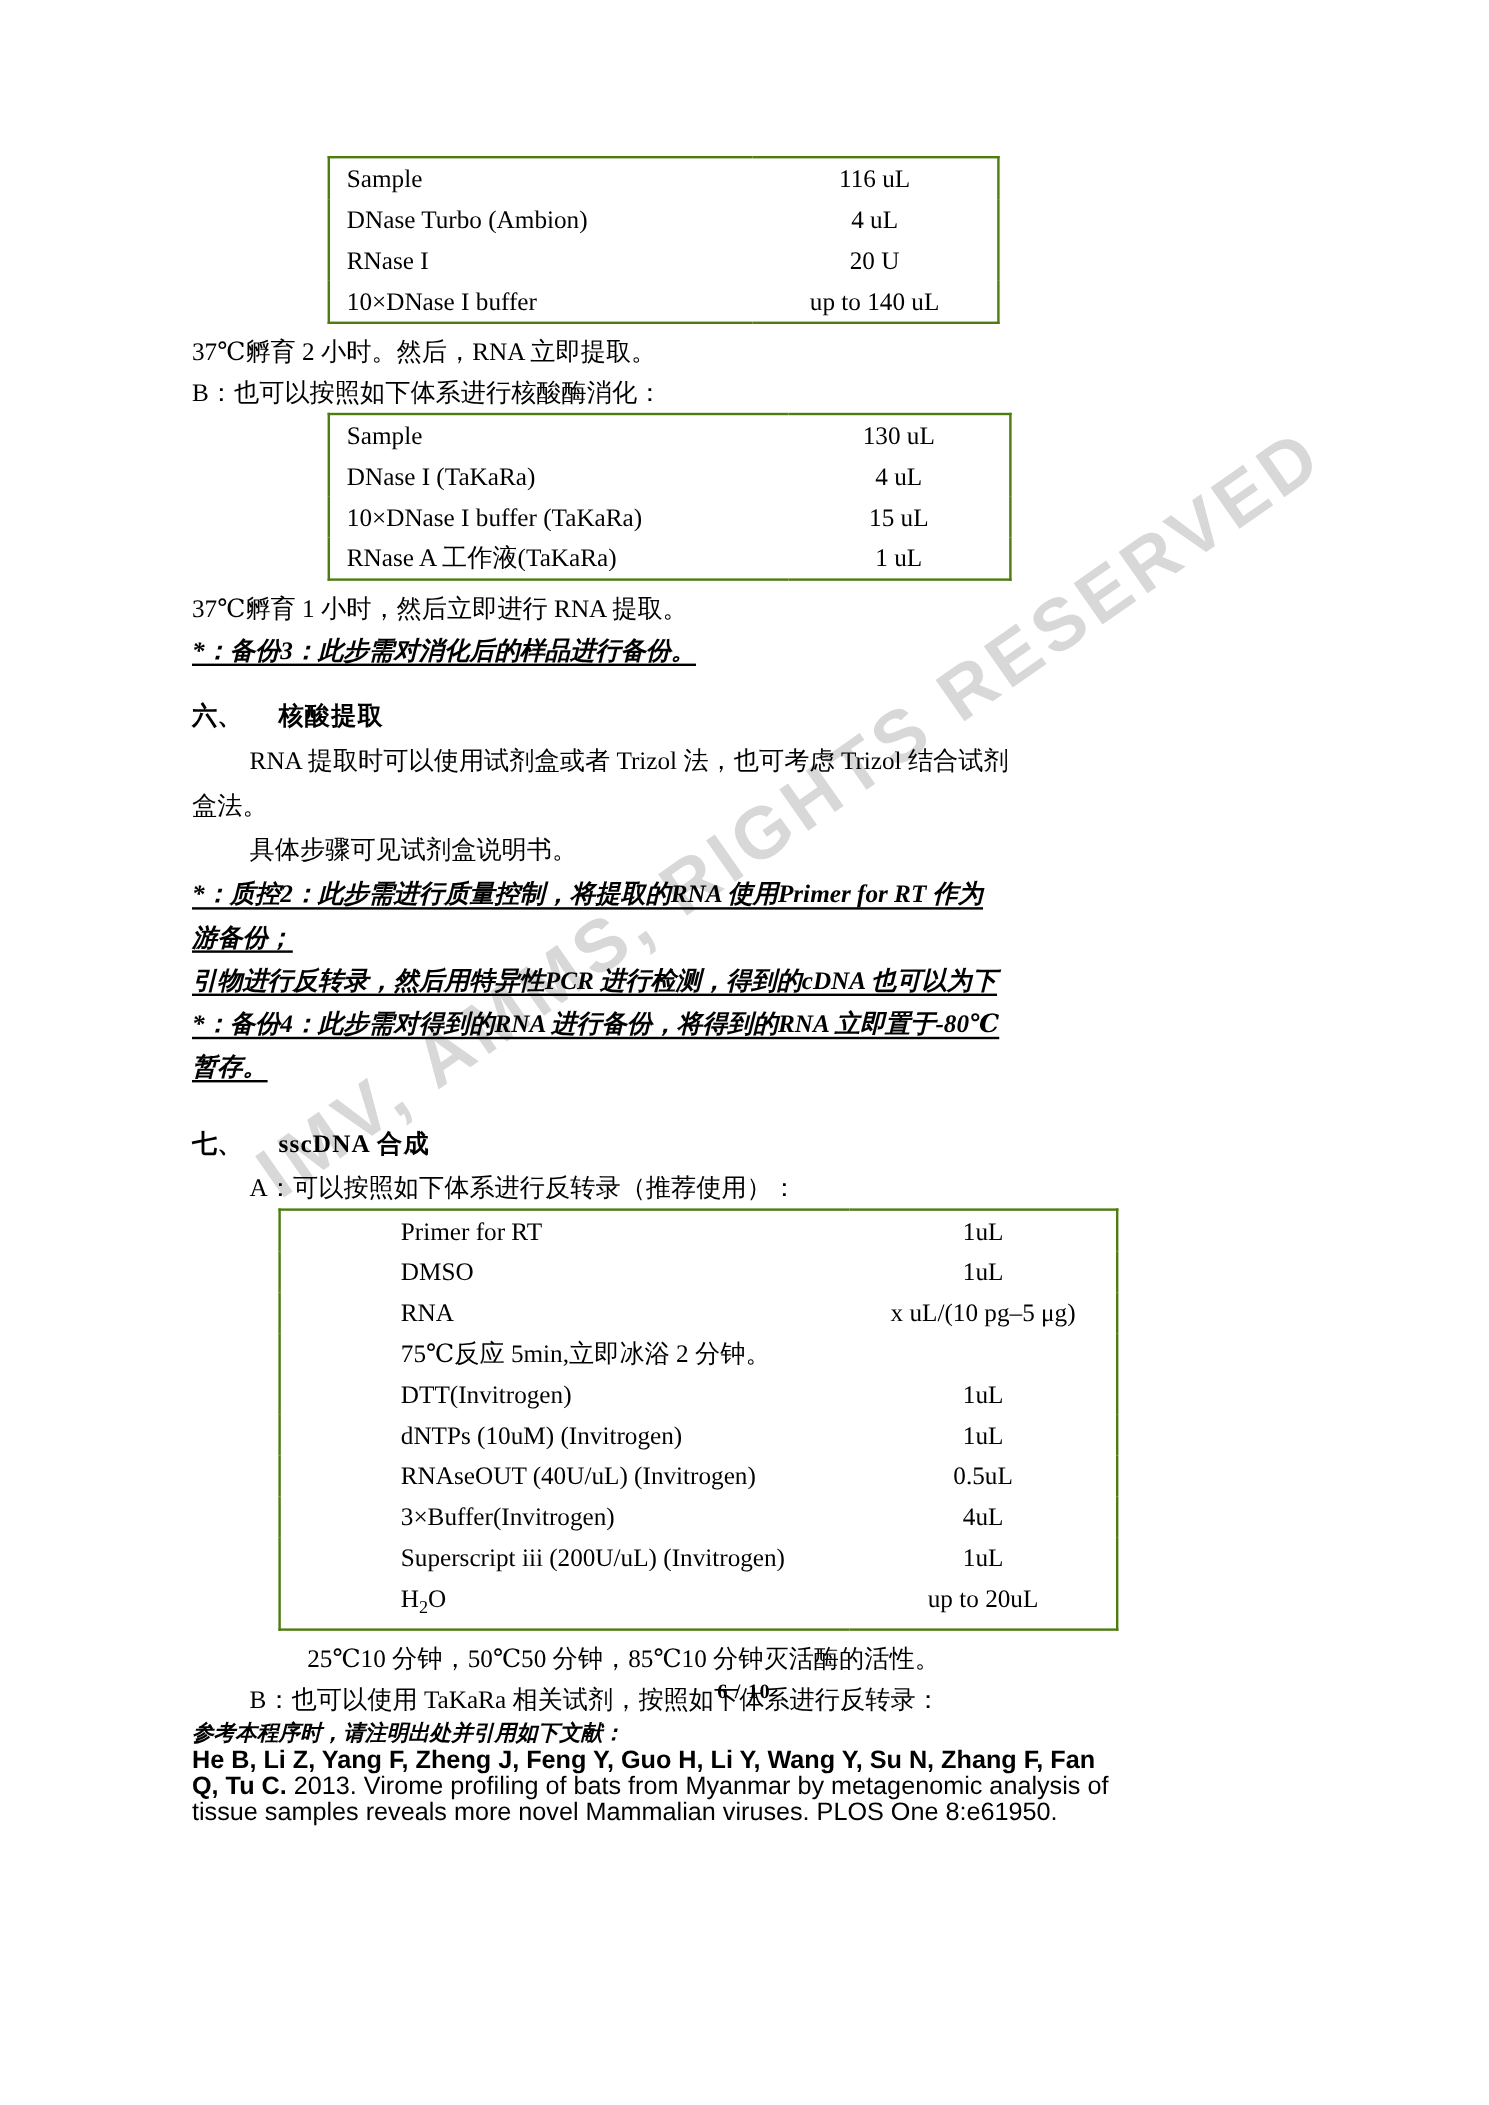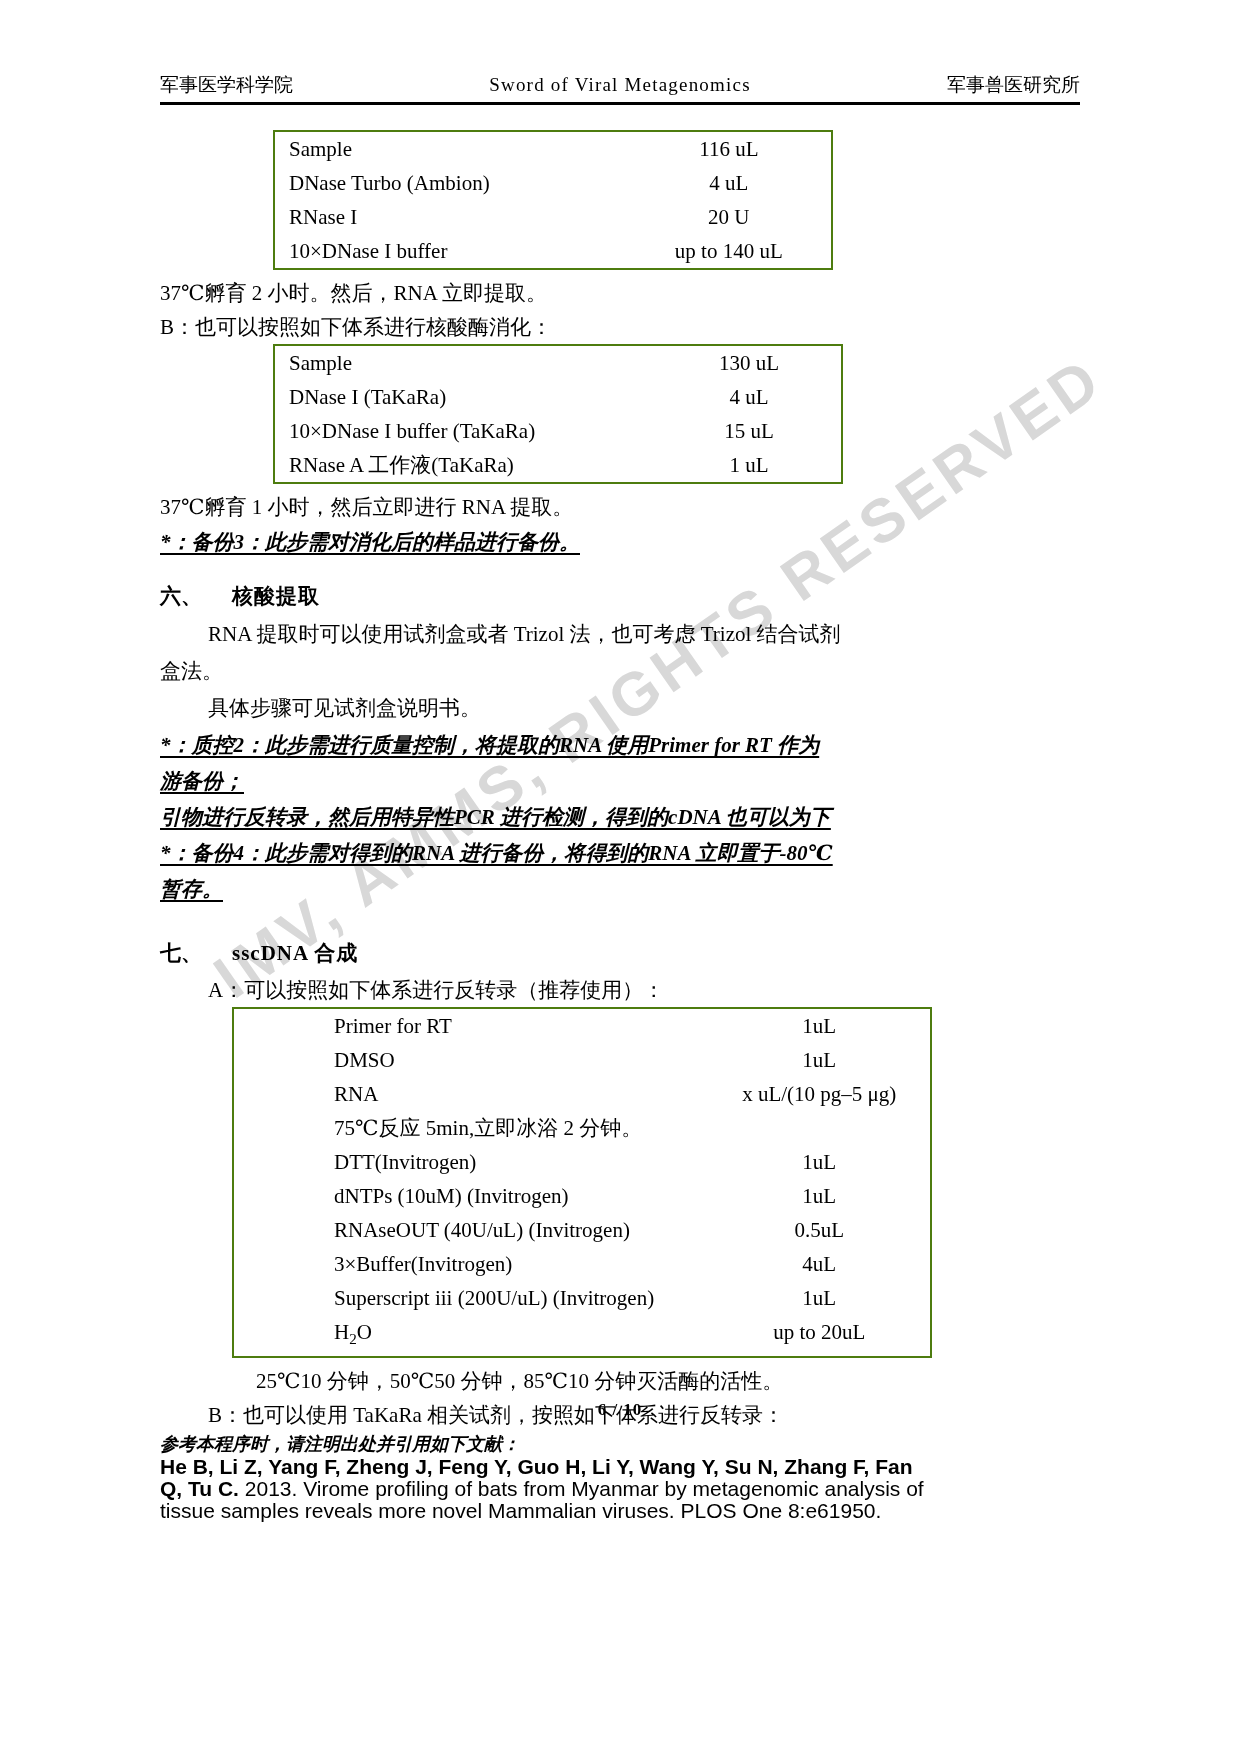--- a/index.html
+++ b/index.html
@@ -181,28 +181,20 @@
 </style>
 </head>
 <body>
 
 <div class="page">
 
   <div class="watermark">
     <span>IMV, AMMS, RIGHTS RESERVED</span>
   </div>
 
-  <div class="header">
-    <div class="header-row">
-      <div>军事医学科学院</div>
-      <div class="header-center">Sword  of  Viral  Metagenomics</div>
-      <div>军事兽医研究所</div>
-    </div>
-    <div class="header-rule"></div>
-  </div>
 
   <div class="content">
 
     <table class="tbl tbl1">
       <tbody>
         <tr>
           <td class="k">Sample</td>
           <td class="v">116 uL</td>
         </tr>
         <tr>

